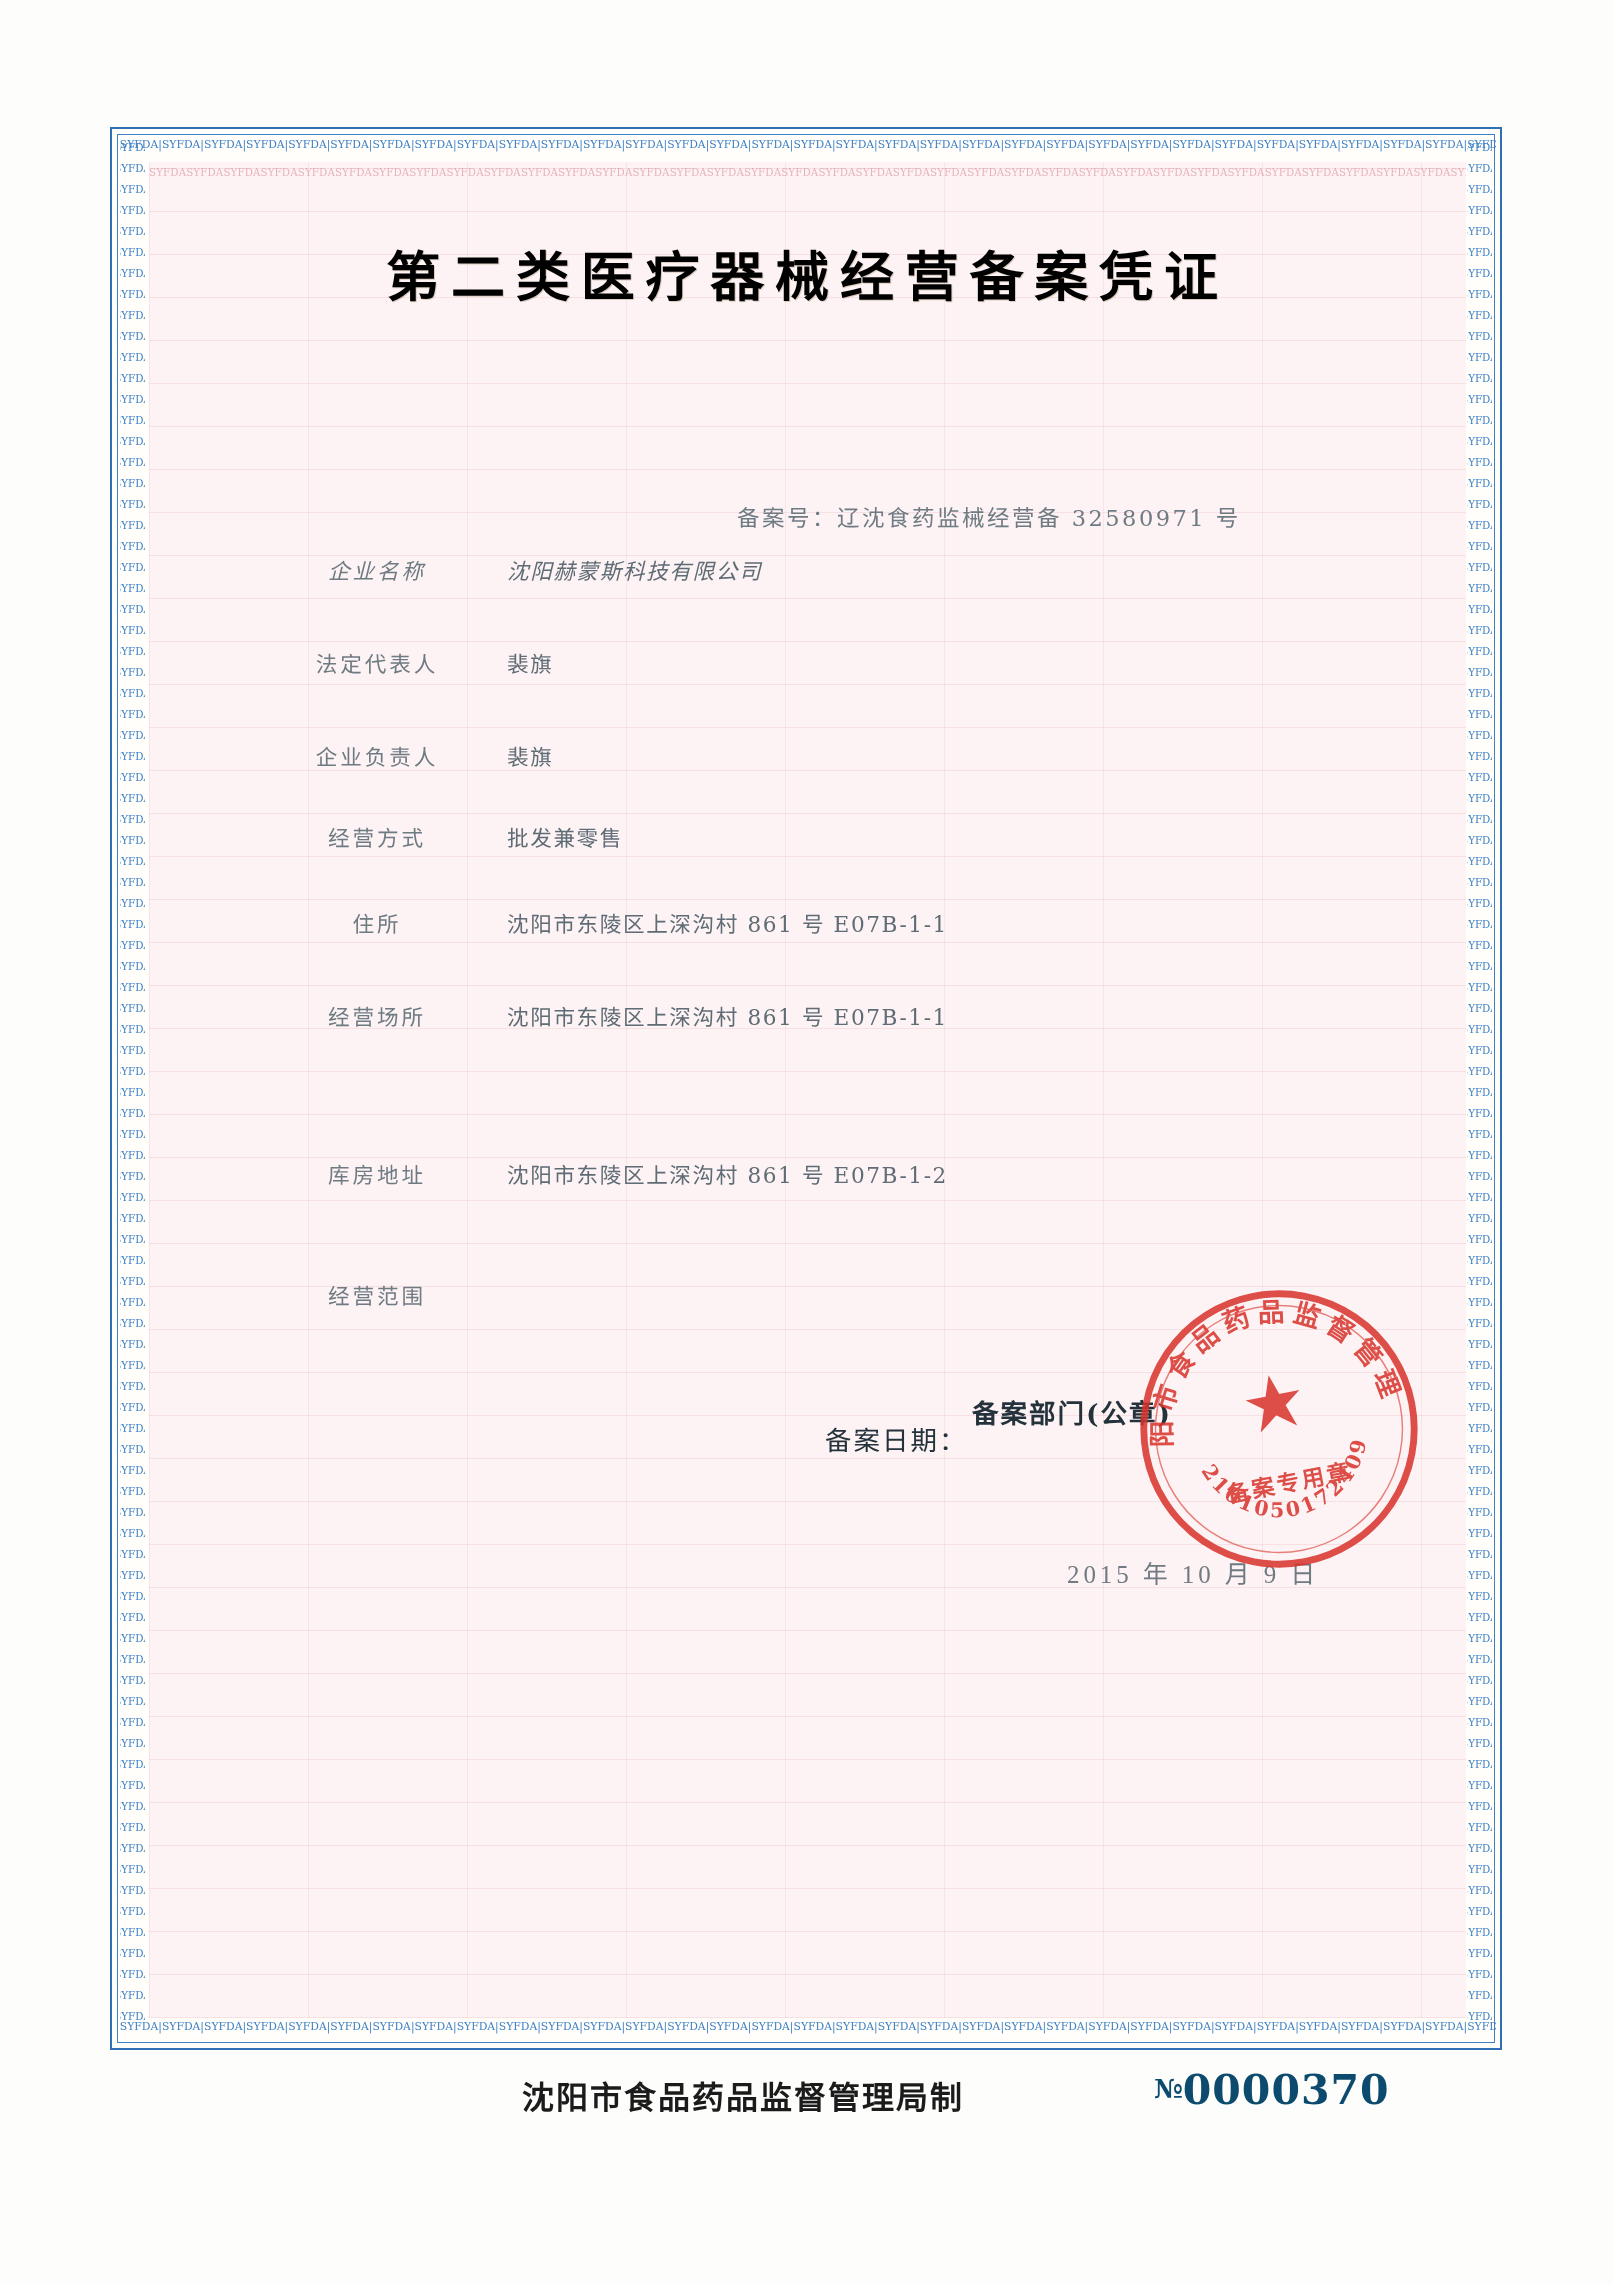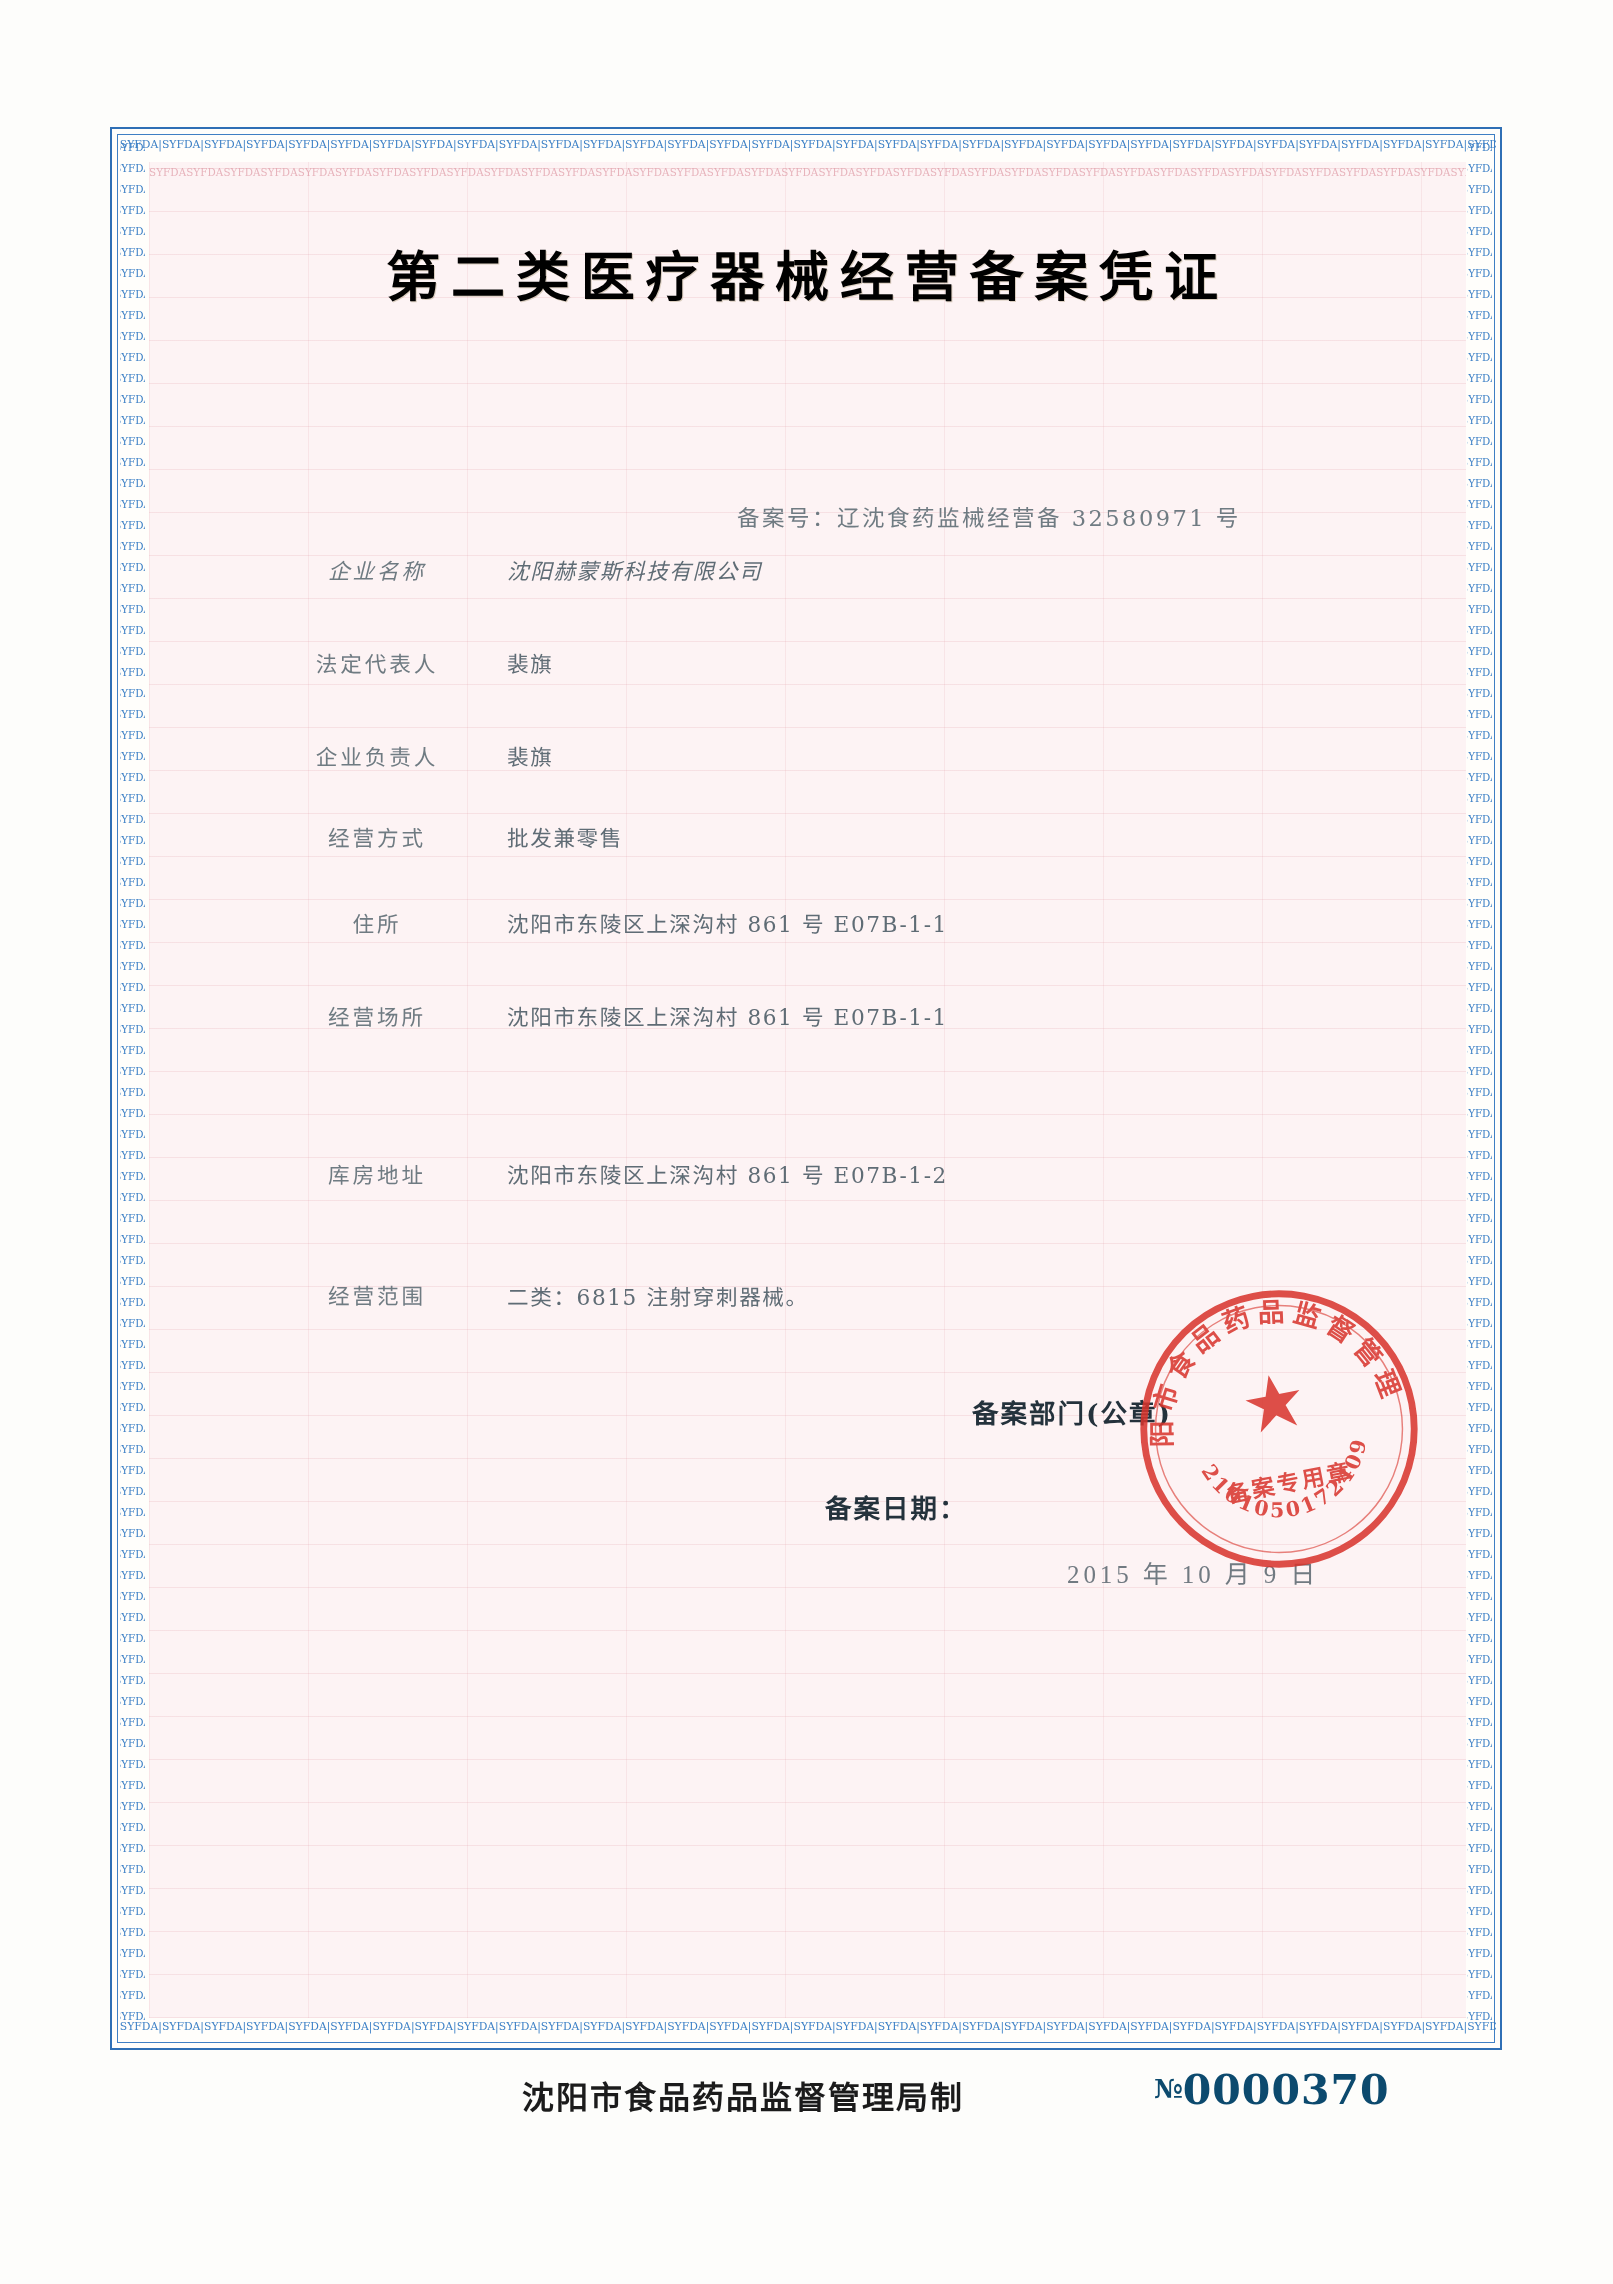--- a/index.html
+++ b/index.html
@@ -164,26 +164,26 @@
     position: absolute;
     left: 823px; top: 1230px;
     font-family: "DejaVu Serif", "Liberation Serif", serif;
     font-size: 26.5px;
     letter-spacing: 2px;
     color: #24323c;
     font-weight: 600;
   }
   .sign-date {
     position: absolute;
-    left: 676px; top: 1325px;
+    left: 676px; top: 1257px;
     font-family: "DejaVu Serif", "Liberation Serif", serif;
     font-size: 26.5px;
     letter-spacing: 2px;
     color: #24323c;
-    font-weight: 700;
+    font-weight: 400;
   }
   .sign-date-value {
     position: absolute;
     left: 882px; top: 1392px;
     font-family: Liberation Serif, serif;
     font-size: 25px;
     letter-spacing: 3.9px;
     color: #59656e;
     opacity: 0.85;
     margin-left: 36px;
@@ -464,21 +464,20 @@
             <div class="field-value">沈阳市东陵区上深沟村 861 号 E07B-1-1</div>
           </div>
           <div class="field-row" style="top: 956px; margin-top: 40px;">
             <div class="field-label">库房地址</div>
             <div class="field-value">沈阳市东陵区上深沟村 861 号 E07B-1-2</div>
           </div>
         </div>
 
       <div class="field-row" style="top:1117px;">
         <div class="field-label">经营范围</div>
-        <div class="scope-value">二类：6815 注射穿刺器械。</div>
       </div>
 
       <div class="sign-dept">备案部门(公章)</div>
       <div class="sign-date">备案日期：</div>
       <div class="sign-date-value">2015 年 10 月 9 日</div>
 
       <div class="seal">
         <svg width="290" height="290" viewBox="0 0 296 296" xmlns="http://www.w3.org/2000/svg">
           <defs>
             <path id="sealArcTop" d="M 38,148 A 110,110 0 0 1 258,148"></path>

